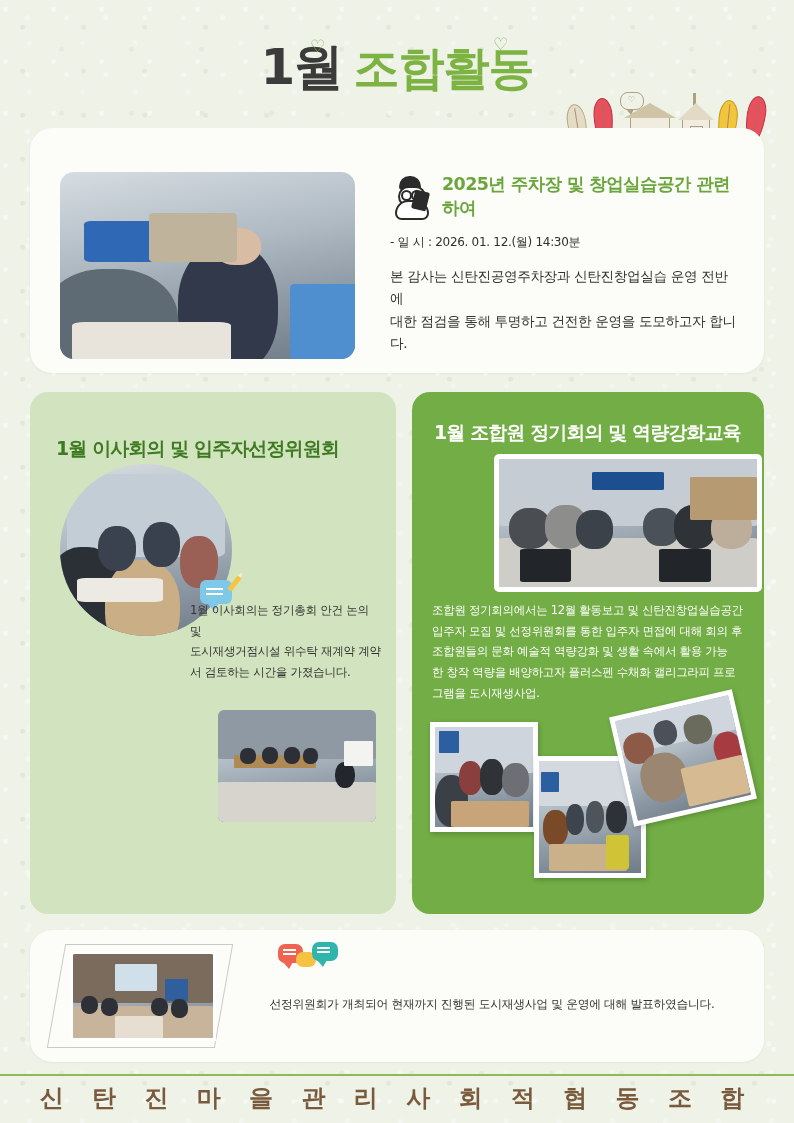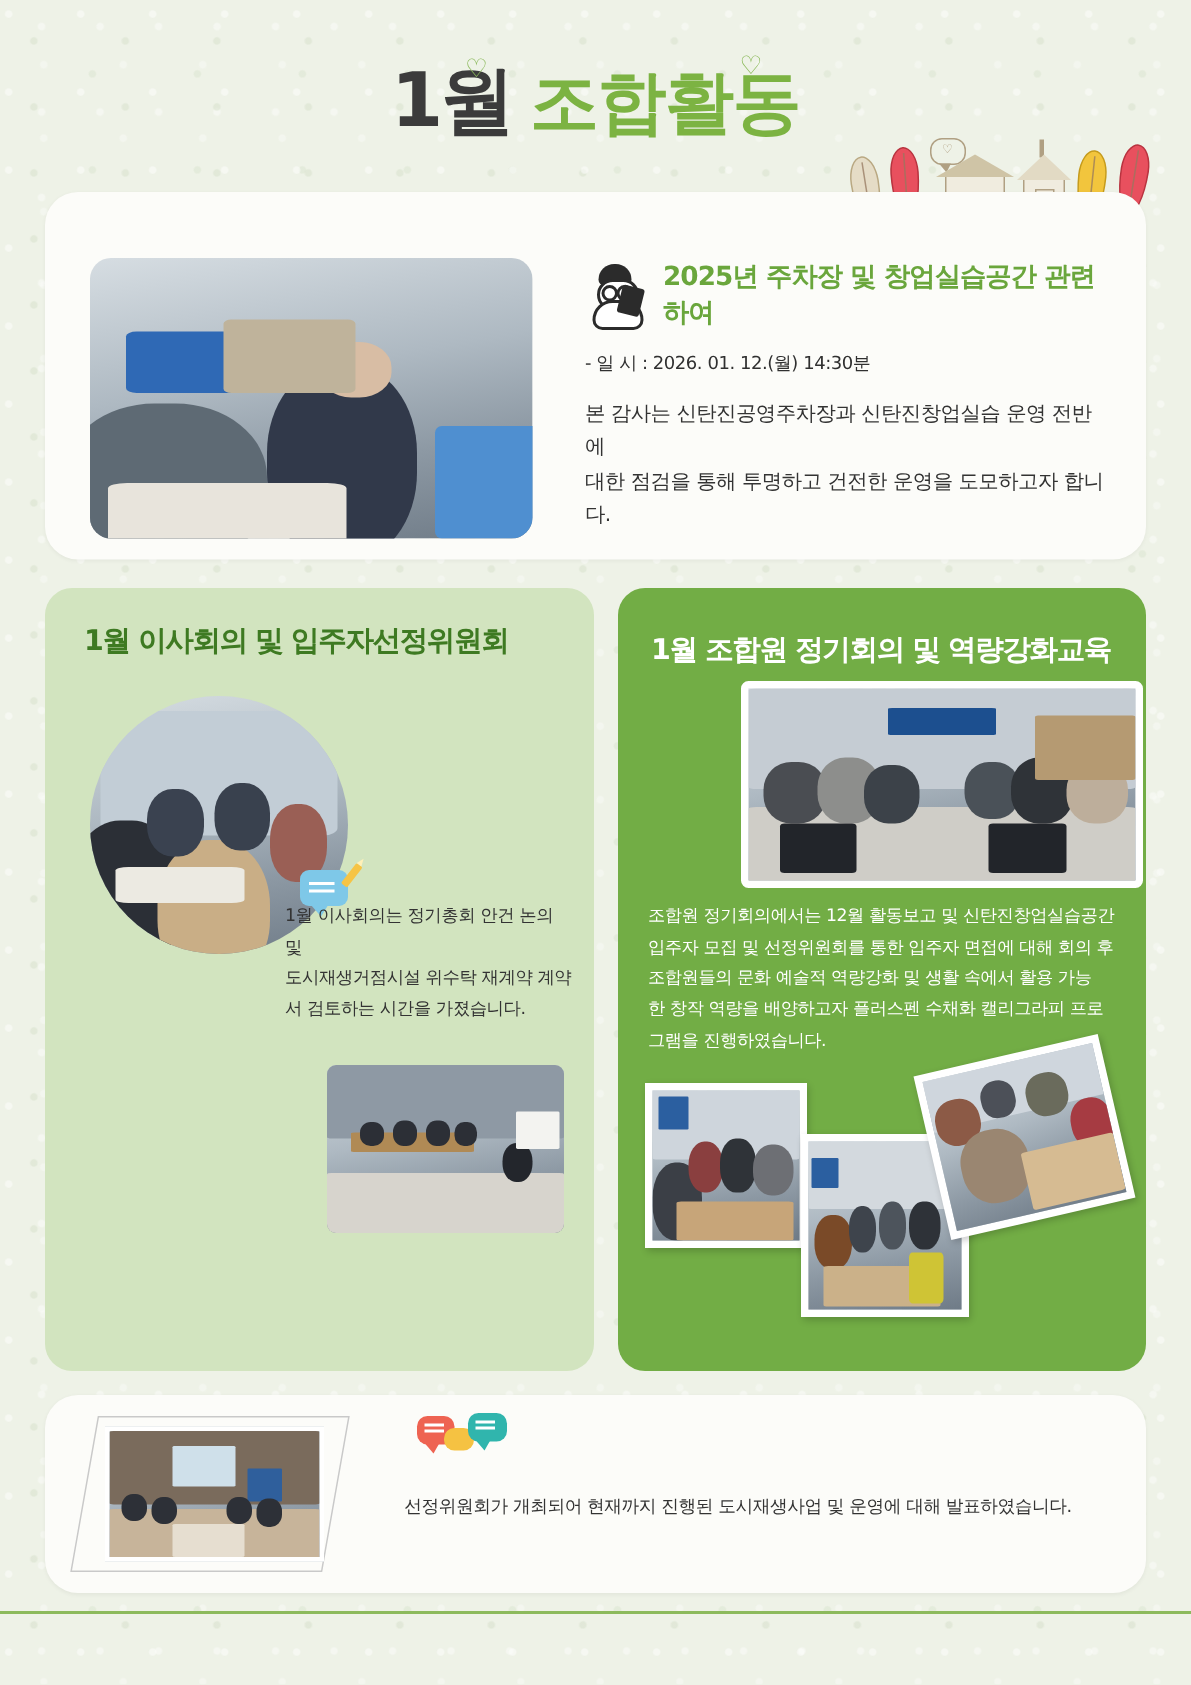--- a/index.html
+++ b/index.html
@@ -192,21 +192,21 @@
   }
   .card-title-green {
     font-size: 19px; font-weight: 900; color: #3e7a22;
     letter-spacing: -.9px; font-family: "DejaVu Sans", sans-serif;
   }
   .card-title-white {
     font-size: 19px; font-weight: 900; color: #ffffff;
     letter-spacing: -.9px; font-family: "DejaVu Sans", sans-serif;
   }
 
-  #left-title { position: absolute; left: 26px; top: 22px; }
+  #left-title { position: absolute; left: 26px; top: 44px; }
   #left-photo-circle {
     position: absolute; left: 30px; top: 72px;
     width: 172px; height: 172px; border-radius: 50%;
   }
   #left-para {
     position: absolute; left: 160px; top: 208px; width: 192px;
     font-size: 11.6px; color: #333; line-height: 1.78; letter-spacing: -.3px;
     font-family: "DejaVu Sans", sans-serif;
   }
   .pencil-bubble {
@@ -435,21 +435,21 @@
       <div class="blob" style="left:8%;top:70%;width:20%;height:26%;background:#22252a;border-radius:6%;"></div>
       <div class="blob" style="left:62%;top:70%;width:20%;height:26%;background:#22252a;border-radius:6%;"></div>
       <div class="blob" style="left:74%;top:14%;width:26%;height:34%;background:#b59a72;border-radius:3%;"></div>
     </div>
 
     <div id="right-para">
       <div>조합원 정기회의에서는 12월 활동보고 및 신탄진창업실습공간</div>
       <div>입주자 모집 및 선정위원회를 통한 입주자 면접에 대해 회의 후</div>
       <div>조합원들의 문화 예술적 역량강화 및 생활 속에서 활용 가능</div>
       <div>한 창작 역량을 배양하고자 플러스펜 수채화 캘리그라피 프로</div>
-      <div>그램을 진행하였습니다.</div>
+      <div>그램을 도시재생사업.</div>
     </div>
 
     <div class="polaroid" id="pol-a">
       <div class="photo">
         <div class="blob" style="left:0;top:0;width:100%;height:46%;background:#ced5dc;border-radius:2%;"></div>
         <div class="blob" style="left:4%;top:4%;width:20%;height:22%;background:#2b5fa0;border-radius:4%;"></div>
         <div class="blob" style="left:0;top:48%;width:34%;height:52%;background:#3b3f46;"></div>
         <div class="blob" style="left:24%;top:34%;width:24%;height:34%;background:#8a3f3f;"></div>
         <div class="blob" style="left:46%;top:32%;width:24%;height:36%;background:#2f3338;"></div>
         <div class="blob" style="left:68%;top:36%;width:28%;height:34%;background:#6d6f74;"></div>
@@ -509,14 +509,15 @@
         </span>
     </div>
 
 
     <div id="bottom-para">
       <div>선정위원회가 개최되어 현재까지 진행된 도시재생사업 및 운영에 대해 발표하였습니다.</div>
     </div>
   </div>
 
   <div id="footer-rule"></div>
+  <div id="footer-text">신 탄 진 마 을 관 리 사 회 적 협 동 조 합</div>
 
 </div>
 
 </body></html>

